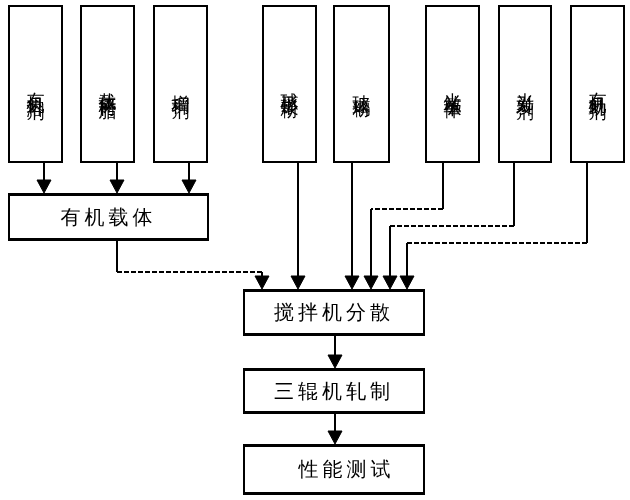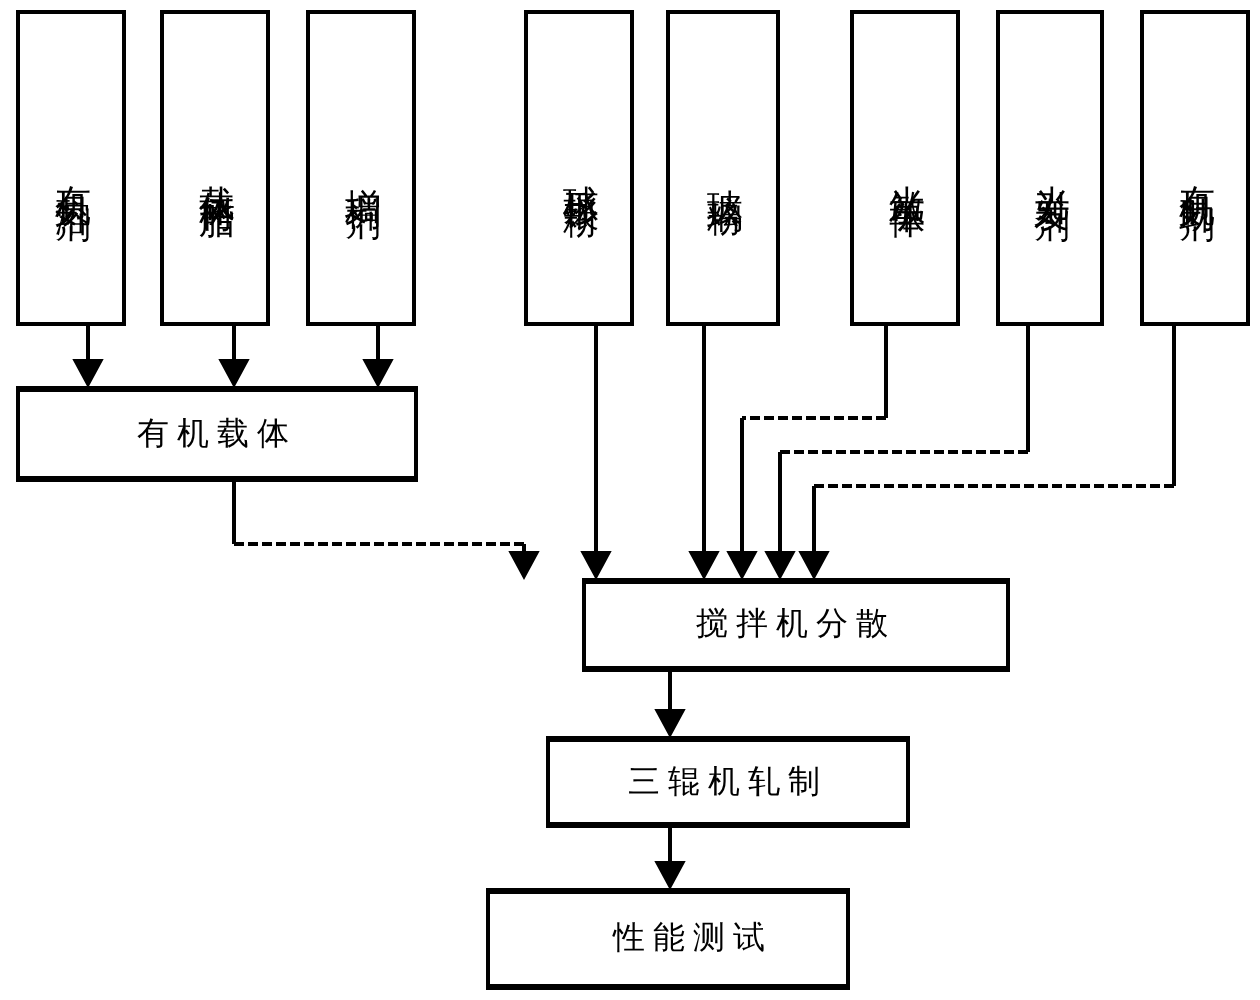--- a/index.html
+++ b/index.html
@@ -44,36 +44,36 @@
   }
   .hbox {
     position: absolute;
     border: solid #000000;
     border-width: 3px 2px;
     background: #ffffff;
     box-sizing: border-box;
     display: flex;
     align-items: center;
     justify-content: center;
-    font-size: 16px;
+    font-size: 20px;
     letter-spacing: 4px;
     white-space: nowrap;
   }
   
   .b0 { left: 8px;   width: 55px; }
   .b1 { left: 80px;  width: 55px; }
   .b2 { left: 153px; width: 55px; }
   .b3 { left: 262px; width: 55px; }
   .b4 { left: 333px; width: 57px; }
   .b5 { left: 425px; width: 55px; }
   .b6 { left: 498px; width: 54px; }
   .b7 { left: 570px; width: 55px; }
   .carrier { left: 8px;   top: 193px; width: 201px; height: 48px; }
-  .step1   { left: 243px; top: 289px; width: 214px; height: 47px; margin-left: 48px; }
-  .step2   { left: 243px; top: 368px; width: 182px; height: 46px; margin-left: 30px; }
+  .step1   { left: 243px; top: 289px; width: 182px; height: 47px; }
+  .step2   { left: 243px; top: 368px; width: 182px; height: 46px; }
   .step3   { left: 243px; top: 444px; width: 182px; height: 51px; padding-left: 25px; }
   line, polygon { stroke: #000000; }
 </style>
 </head>
 <body>
 
 <div id="stage">
 
   <svg id="connectors" viewBox="0 0 630 500" xmlns="http://www.w3.org/2000/svg">
 

